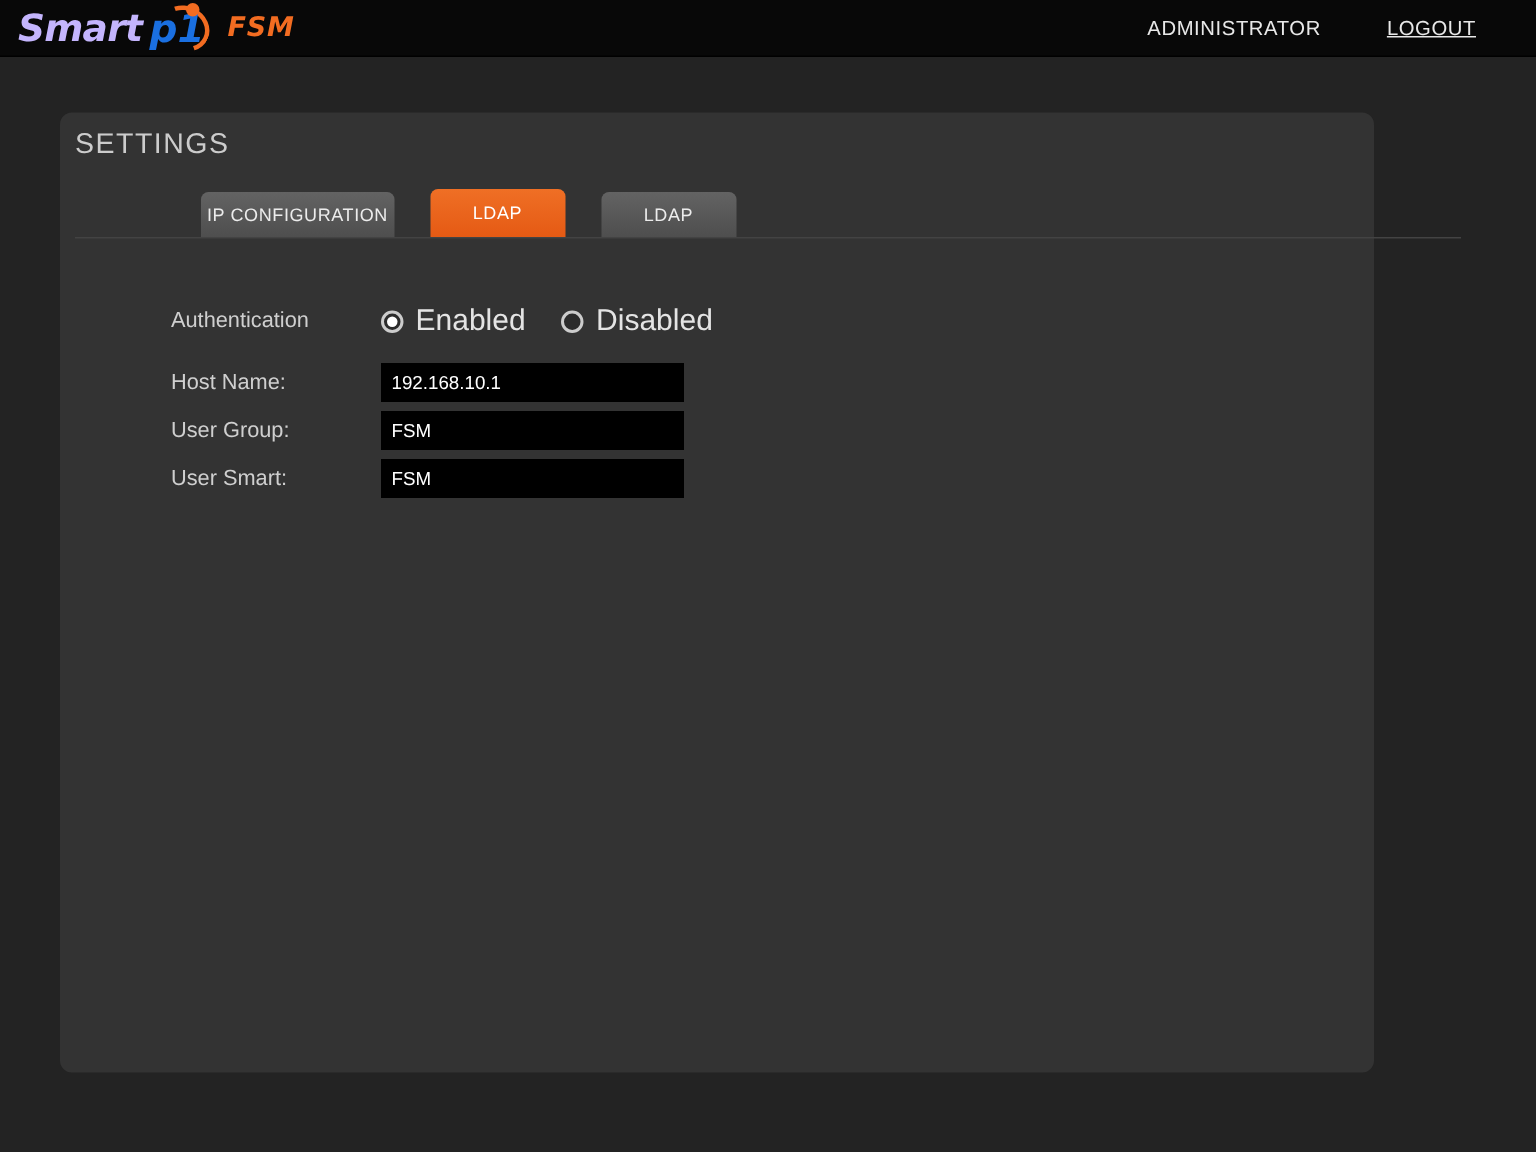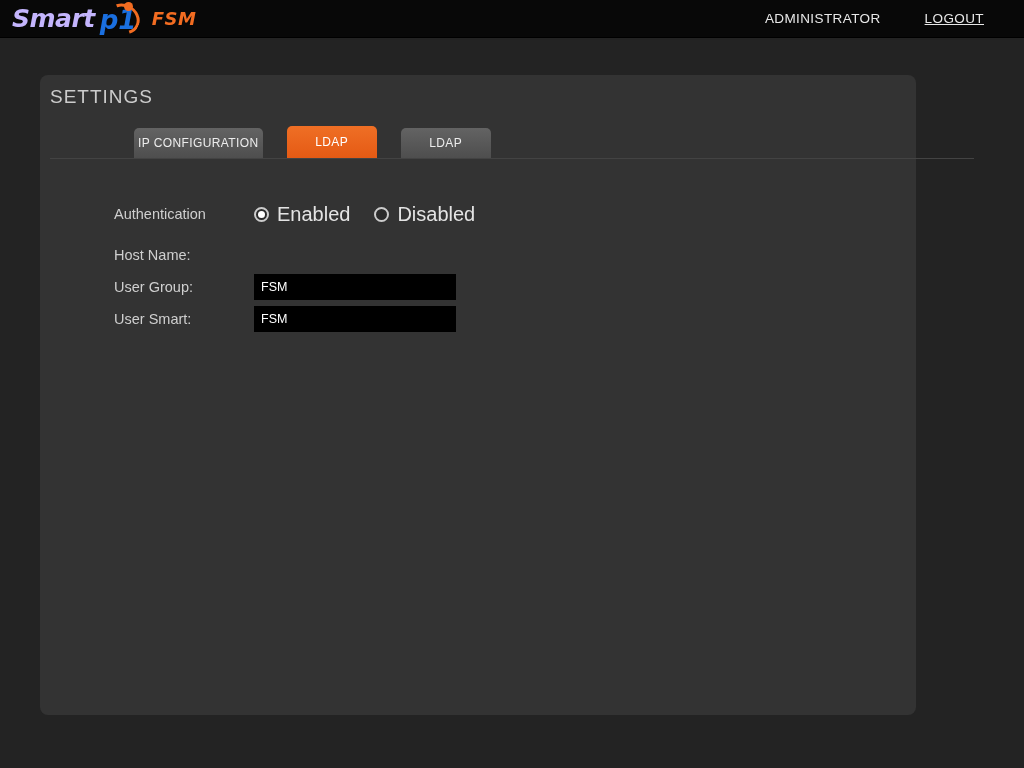--- a/index.html
+++ b/index.html
@@ -323,20 +323,23 @@
         </div>
         <div class="radio-opt">
           <span class="radio"></span>
           <span class="radio-label">Disabled</span>
         </div>
       </div>
     </div>
 
     <div class="form-row">
       <div class="form-label">Host Name:</div>
+      <div class="input-cell">
+        <input class="text-input" type="text" value="192.168.10.1" style="">
+      </div>
     </div>
 
 
     <div class="form-row">
       <div class="form-label">User Group:</div>
       <div class="input-cell">
         <input class="text-input" type="text" value="FSM" style="">
       </div>
     </div>
 

